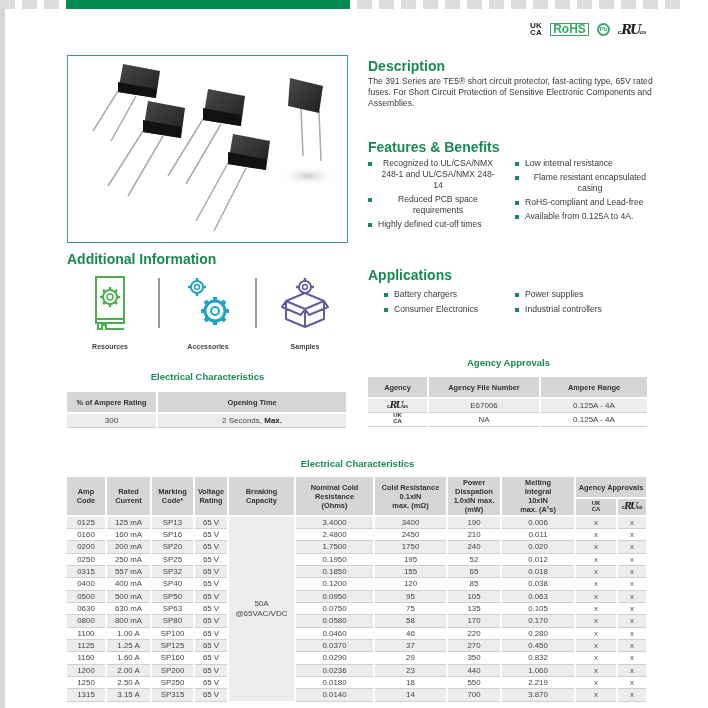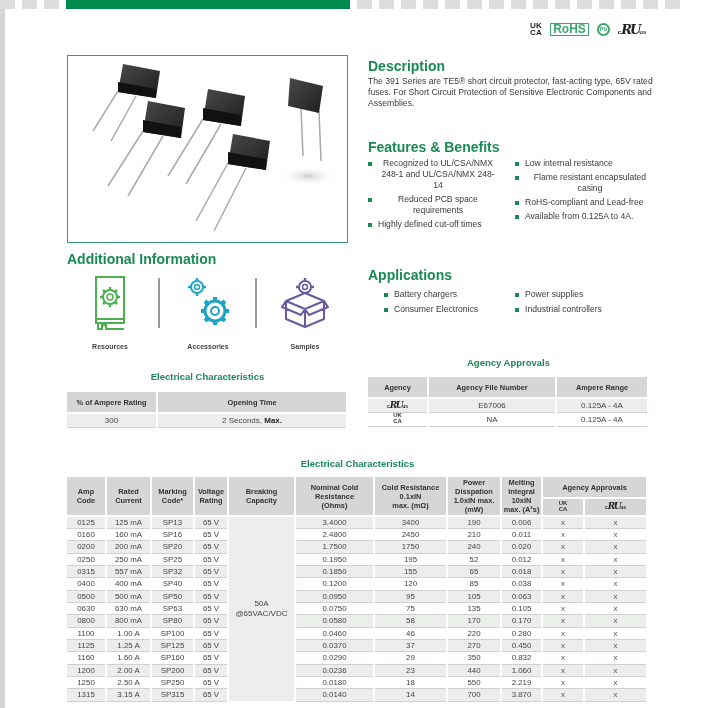--- a/index.html
+++ b/index.html
@@ -292,21 +292,21 @@
       <td><span>2 Seconds, </span><b style="color:#222">Max.</b></td>
     </tr>
   </tbody>
 </table>
 
 <div class="sec-title" style="left:368px; top:357px; width:281px;">Agency Approvals</div>
 <table class="agency">
   <thead>
     <tr>
       <th style="width:60px;">Agency</th>
-      <th style="width:128px;margin-left:38px;">Agency File Number</th>
+      <th style="width:112px;margin-left:38px;">Agency File Number</th>
       <th>Ampere Range</th>
     </tr>
   </thead>
   <tbody>
     <tr class="alt">
       <td><span class="mini-ul">c<b>RU</b>us</span></td>
       <td>E67006</td>
       <td>0.125A - 4A</td>
     </tr>
     <tr>
@@ -322,21 +322,21 @@
   <thead>
     <tr>
       <th rowspan="2" style="width:39px;"><span>Amp</span><br><span>Code</span></th>
       <th rowspan="2" style="width:45px;"><span>Rated</span><br><span>Current</span></th>
       <th rowspan="2" style="width:43px;"><span>Marking</span><br><span>Code*</span></th>
       <th rowspan="2" style="width:34px;"><span>Voltage</span><br><span>Rating</span></th>
       <th rowspan="2" style="width:67px;"><span>Breaking</span><br><span>Capacity</span></th>
       <th rowspan="2" style="width:79px;"><span>Nominal Cold</span><br><span>Resistance</span><br><span>(Ohms)</span></th>
       <th rowspan="2" style="width:73px;"><span>Cold Resistance</span><br><span>0.1xIN</span><br><span>max. (mΩ)</span></th>
       <th rowspan="2" style="width:54px;"><span>Power</span><br><span>Disspation</span><br><span>1.0xIN max.</span><br><span>(mW)</span></th>
-      <th rowspan="2" style="width:41px;"><span>Melting</span><br><span>Integral</span><br><span>10xIN</span><br><span>max. (A²s)</span></th>
+      <th rowspan="2" style="width:74px;"><span>Melting</span><br><span>Integral</span><br><span>10xIN</span><br><span>max. (A²s)</span></th>
       <th colspan="2">Agency Approvals</th>
     </tr>
     <tr>
       <th style="width:42px; height:18px;"><span class="mini-ukca">UK<br>CA</span></th>
       <th style="height:18px;"><span class="mini-ul">c<b>RU</b>us</span></th>
     </tr>
   </thead>
   <tbody id="mainBody">
       <tr class="alt">
         <td>0125</td>

